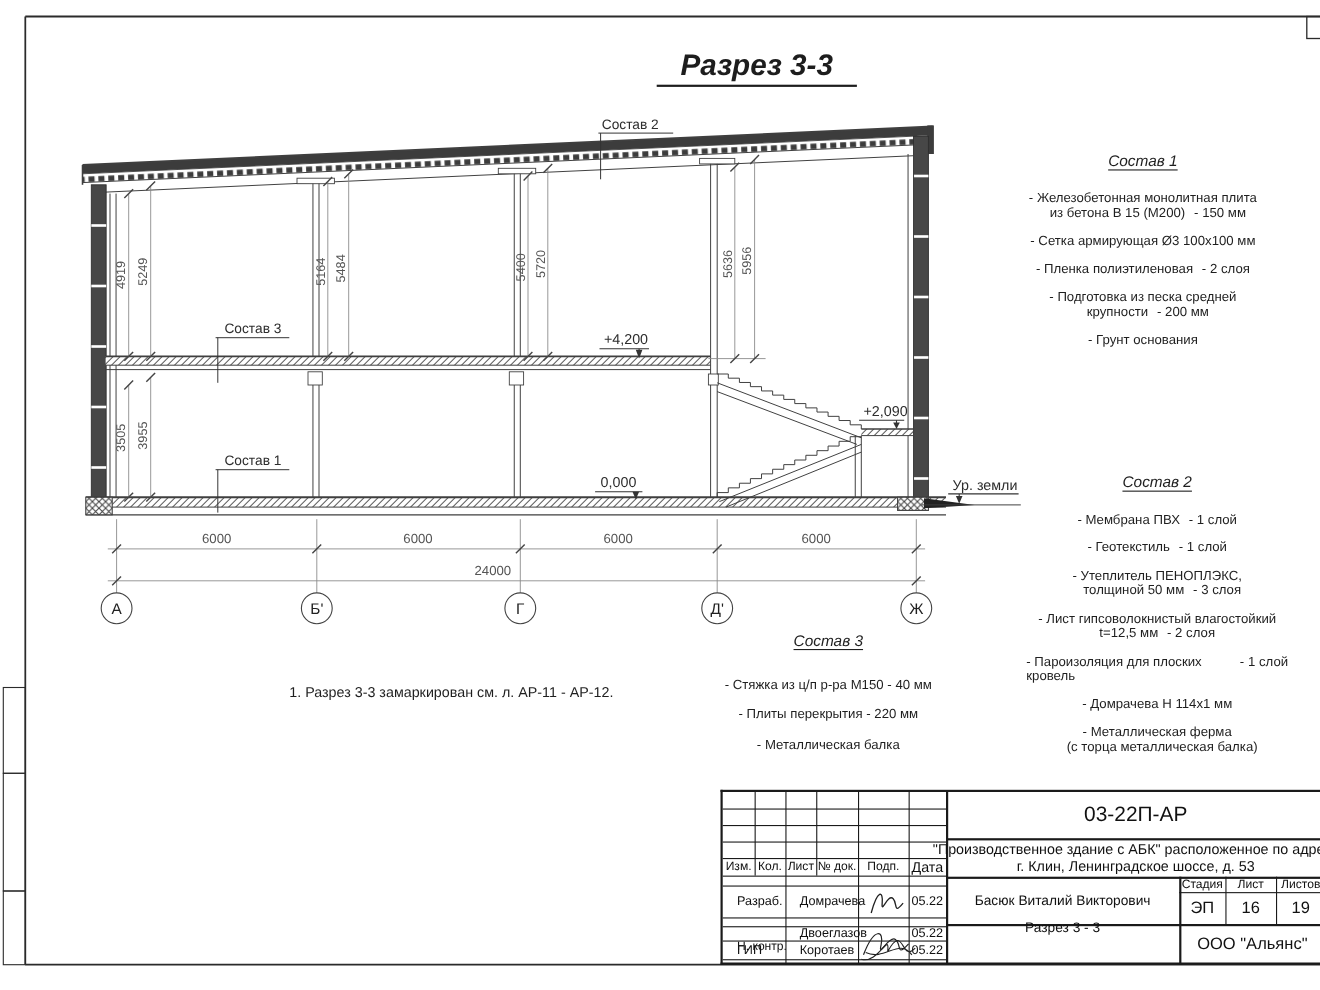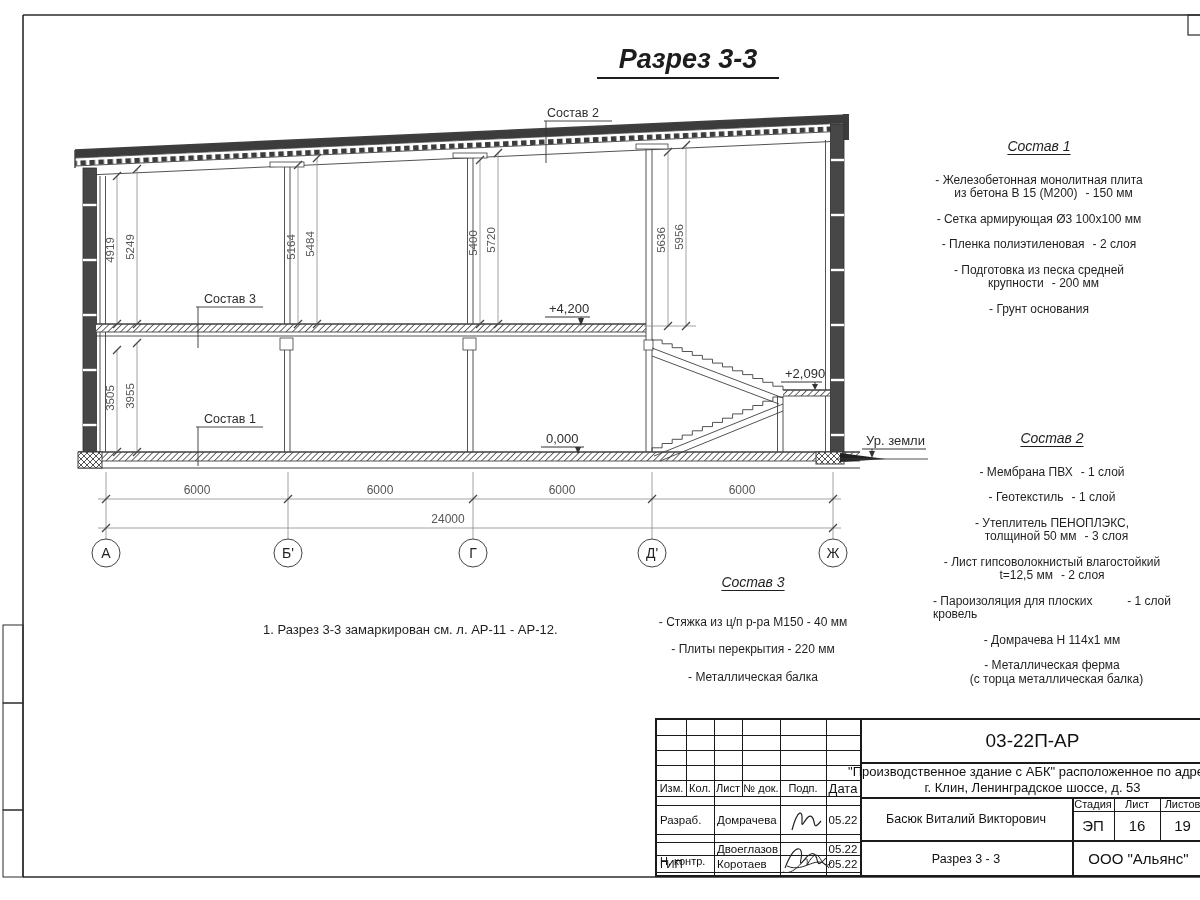--- a/index.html
+++ b/index.html
@@ -26,21 +26,21 @@
   .spec-line .v{white-space:nowrap;padding-left:8px;}
   .cont{padding-left:9px;}
   .note{left:228px;top:622px;font-size:13px;color:#1f1f1f;margin-left:35px;}
   
   #tb{left:655px;top:718px;width:548px;height:159px;
       border-left:2px solid #1a1a1a;border-top:2px solid #1a1a1a;border-bottom:2px solid #1a1a1a;
       box-sizing:border-box;}
   .tb-l{position:absolute;background:#1a1a1a;}
   .tb-t{position:absolute;display:flex;align-items:center;justify-content:center;
         color:#111;overflow:hidden;white-space:nowrap;}
-  .tb-t.left{justify-content:flex-start;padding-left:3px;}
+  .tb-t.left{justify-content:flex-start;padding-left:13px;}
 </style>
 </head>
 <body>
 
 <svg class="abs" style="left:0;top:0" width="1200" height="900" viewBox="0 0 1200 900">
   <defs>
     <pattern id="pHatch" width="4.5" height="4.5" patternUnits="userSpaceOnUse" patternTransform="rotate(45)">
       <rect width="4.5" height="4.5" fill="#fff"></rect>
       <line x1="0" y1="0" x2="0" y2="4.5" stroke="#4c4c4c" stroke-width="1.7"></line>
     </pattern>
@@ -441,15 +441,15 @@
     <div style="white-space:nowrap">"Производственное здание с АБК" расположенное по адресу</div>
     <div style="white-space:nowrap">г. Клин, Ленинградское шоссе, д. 53</div>
   </div>
   <div class="tb-t" style="left:203px;top:77px;width:212px;height:43px;font-size:12.5px">Басюк Виталий Викторович</div>
   <div class="tb-t" style="left:415px;top:77px;width:42px;height:14px;font-size:11px">Стадия</div>
   <div class="tb-t" style="left:457px;top:77px;width:46px;height:14px;font-size:11px">Лист</div>
   <div class="tb-t" style="left:503px;top:77px;width:45px;height:14px;font-size:11px">Листов</div>
   <div class="tb-t" style="left:415px;top:91px;width:42px;height:29px;font-size:15px">ЭП</div>
   <div class="tb-t" style="left:457px;top:91px;width:46px;height:29px;font-size:15px">16</div>
   <div class="tb-t" style="left:503px;top:91px;width:45px;height:29px;font-size:15px">19</div>
-  <div class="tb-t" style="left:203px;top:120px;width:212px;height:37px;font-size:12.5px">Разрез 3 - 3</div>
+  <div class="tb-t" style="left:203px;top:104px;width:212px;height:37px;font-size:12.5px">Разрез 3 - 3</div>
   <div class="tb-t" style="left:415px;top:120px;width:133px;height:37px;font-size:15px">ООО "Альянс"</div>
 </div>
 
 </body></html>

